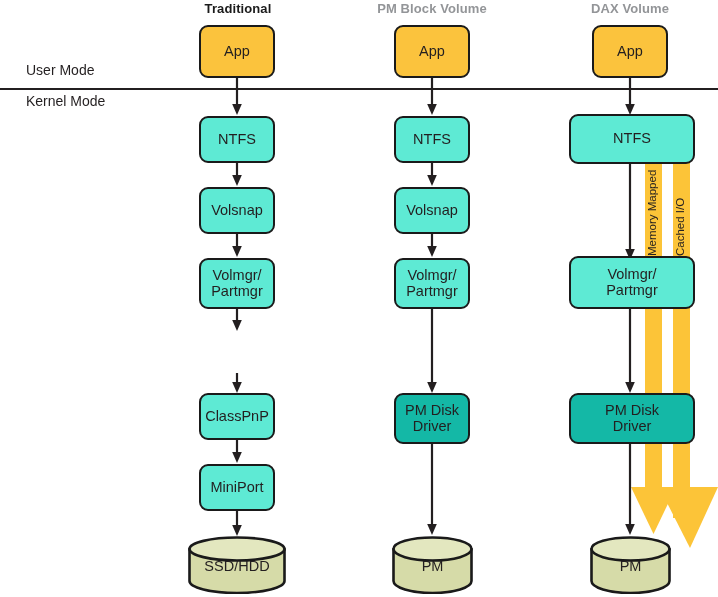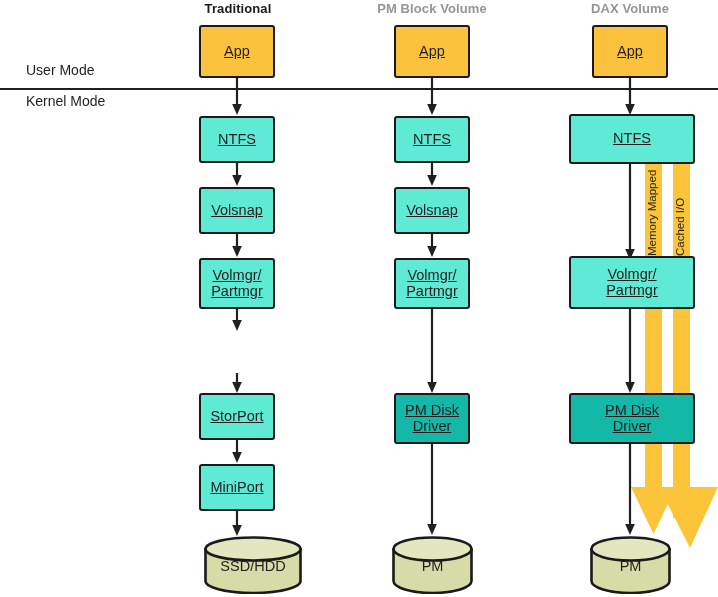--- a/index.html
+++ b/index.html
@@ -15,24 +15,24 @@
 
   .mode-label{
     position:absolute;font-size:14px;color:#231f20;white-space:nowrap;
   }
   .divider{
     position:absolute;left:0;height:0;border-top:2px solid #231f20;
   }
 
   .node{
     position:absolute;box-sizing:border-box;
-    border:2.5px solid #1a1a1a;border-radius:3px;
+    border:2.5px solid #1a1a1a;border-radius:9px;
     display:flex;align-items:center;justify-content:center;
     text-align:center;line-height:1.08;
-    font-size:14.5px;color:#231f20;text-decoration:underline;
+    font-size:14.5px;color:#231f20;
   }
   .node.pale{background:#5eead4;}
   .node.amberlight{background:#fbc33d;}
   .node.amberdark{background:#14b8a6;}
 
   .cyl{position:absolute;}
   .cyl svg{display:block;}
   .cyl .cyl-label{
     position:absolute;left:0;right:0;top:50%;transform:translateY(-42%);
     text-align:center;font-size:14.5px;color:#231f20;pointer-events:none;
@@ -96,37 +96,37 @@
       </svg>
   </div>
 
   <div class="arrow" style="left:230px;top:373px;">
     <svg width="14" height="21" viewBox="0 0 14 21">
         <path d="M7 0 V10" stroke="#231f20" stroke-width="2.2" fill="none"></path>
         <path d="M7 20 L2.2 9 H11.8 Z" fill="#231f20"></path>
       </svg>
   </div>
 
-  <div class="node pale" style="left:199px;top:393px;width:76px;height:47px;">StorPort</div>
+  <div class="node pale" style="left:199px;top:393px;width:76px;height:47px;">ClassPnP</div>
   <div class="arrow" style="left:230px;top:440px;">
     <svg width="14" height="24" viewBox="0 0 14 24">
         <path d="M7 0 V13" stroke="#231f20" stroke-width="2.2" fill="none"></path>
         <path d="M7 23 L2.2 12 H11.8 Z" fill="#231f20"></path>
       </svg>
   </div>
 
   <div class="node pale" style="left:199px;top:464px;width:76px;height:47px;">MiniPort</div>
   <div class="arrow" style="left:230px;top:511px;">
     <svg width="14" height="26" viewBox="0 0 14 26">
         <path d="M7 0 V15" stroke="#231f20" stroke-width="2.2" fill="none"></path>
         <path d="M7 25 L2.2 14 H11.8 Z" fill="#231f20"></path>
       </svg>
   </div>
 
-  <div class="cyl" style="left:202px;top:536px;width:102px;height:58px;">
+  <div class="cyl" style="left:186px;top:536px;width:102px;height:58px;">
     <svg width="102" height="58" viewBox="0 0 102 58">
       <path d="M3.5 13 V45 a47.5 12 0 0 0 95 0 V13 Z" fill="#d6dba8" stroke="#1a1a1a" stroke-width="2.6" stroke-linejoin="round"></path>
       <ellipse cx="51" cy="13" rx="47.5" ry="11.5" fill="#e3e7bf" stroke="#1a1a1a" stroke-width="2.6"></ellipse>
     </svg>
     <div class="cyl-label">SSD/HDD</div>
   </div>
 
   <div class="node amberlight" style="left:394px;top:25px;width:76px;height:53px;">App</div>
   <div class="arrow" style="left:425px;top:78px;">
     <svg width="14" height="38" viewBox="0 0 14 38">

